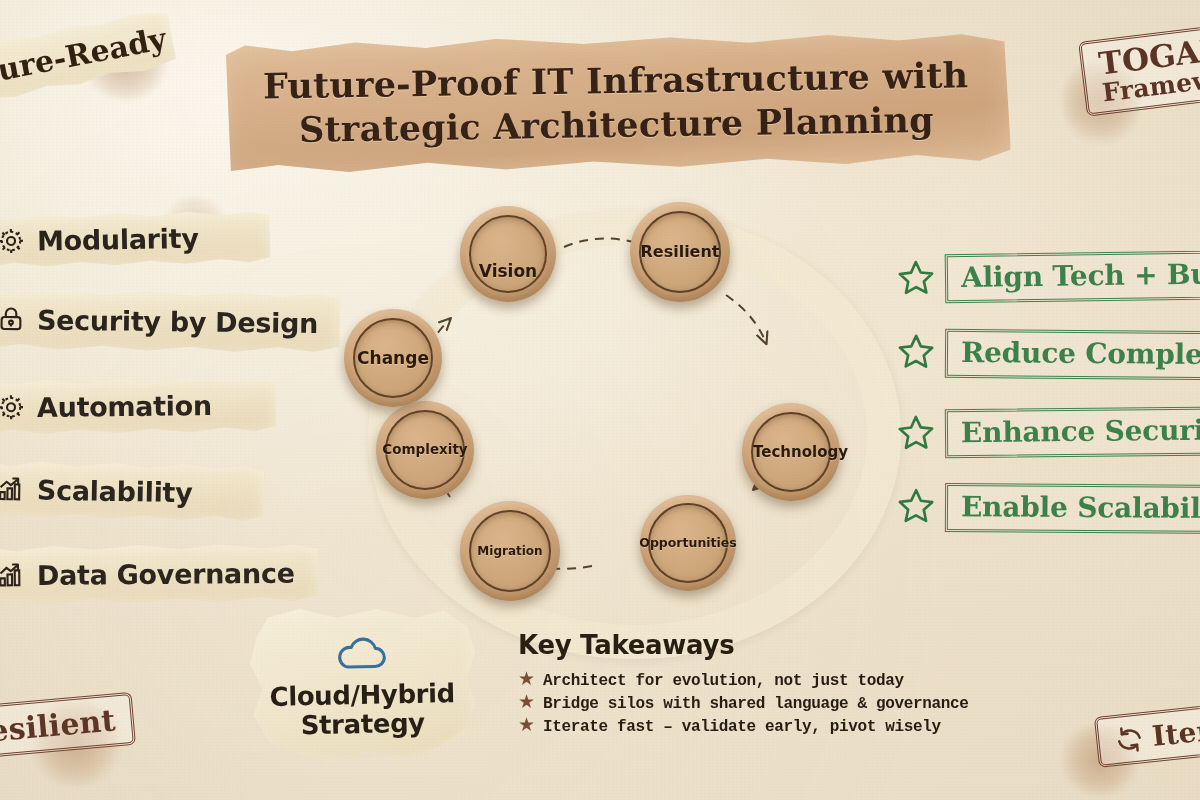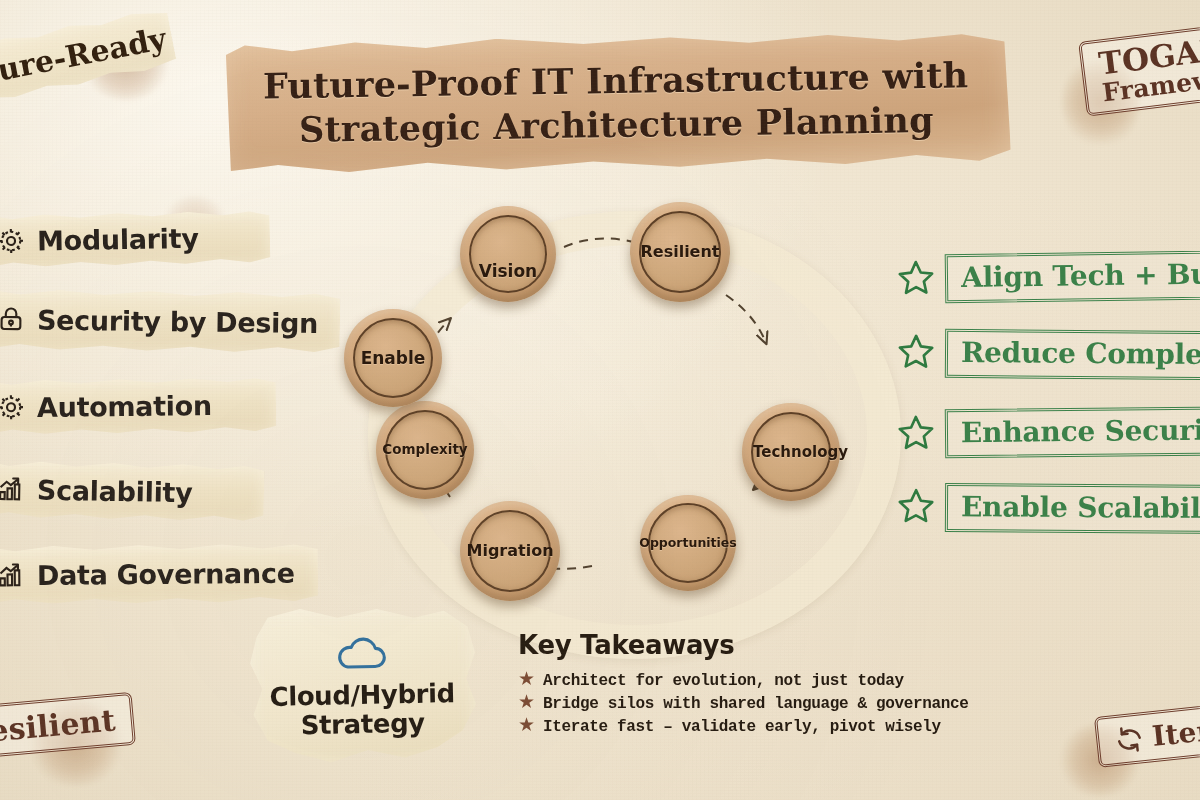--- a/index.html
+++ b/index.html
@@ -238,31 +238,31 @@
       <span class="ntxt" style="font-size:15px;margin-left:19px;">Technology</span>
     </div>
 
     <div class="node" style="left:310px;top:310px;width:96px;height:96px;">
       <div class="inner" style="width:76px;height:76px;"></div>
       <span class="ntxt" style="font-size:12.5px;">Opportunities</span>
     </div>
 
     <div class="node" style="left:130px;top:316px;width:100px;height:100px;">
       <div class="inner" style="width:78px;height:78px;"></div>
-      <span class="ntxt" style="font-size:16px;">Migration</span>
+      <span class="ntxt" style="font-size:12px;">Migration</span>
     </div>
 
     <div class="node" style="left:46px;top:216px;width:98px;height:98px;">
       <div class="inner" style="width:76px;height:76px;"></div>
       <span class="ntxt" style="font-size:13.5px;">Complexity</span>
     </div>
 
     <div class="node" style="left:14px;top:124px;width:98px;height:98px;">
       <div class="inner" style="width:76px;height:76px;"></div>
-      <span class="ntxt" style="font-size:17px;">Enable</span>
+      <span class="ntxt" style="font-size:17px;">Change</span>
     </div>
   </div>
 
   <div class="gstamp" style="left:896px;top:252px;transform:rotate(-0.8deg);">
     <span class="star">
       <svg width="40" height="40" viewBox="0 0 24 24" fill="none" stroke="#2e7a40" stroke-width="1.6" stroke-linejoin="round">
         <path d="M12 2.6 14.9 8.9 21.7 9.7 16.7 14.3 18.1 21 12 17.7 5.9 21 7.3 14.3 2.3 9.7 9.1 8.9Z"></path>
       </svg>
     </span>
     <span class="box">

